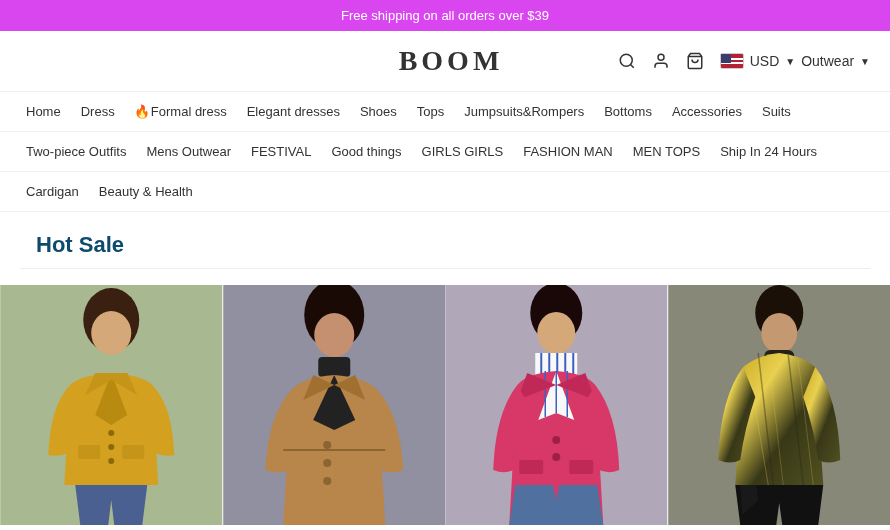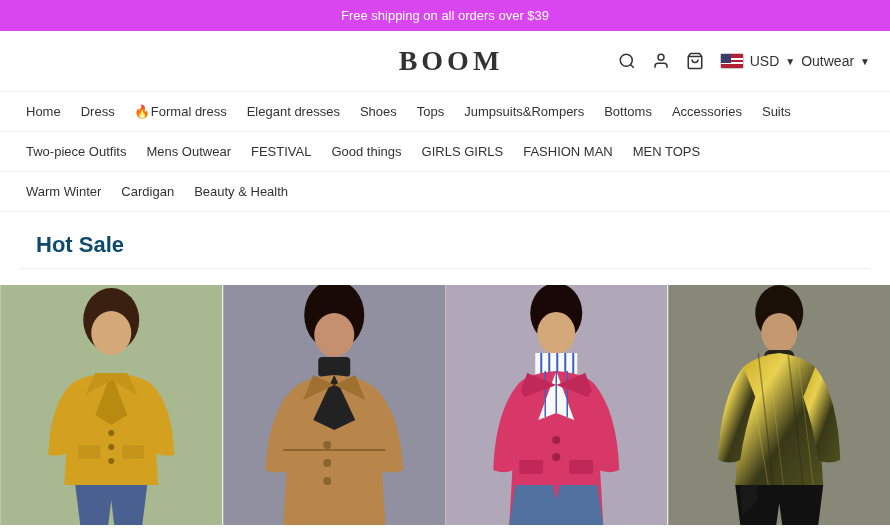--- a/index.html
+++ b/index.html
@@ -175,24 +175,24 @@
 </div>
 
 <div class="nav-row">
   <span class="nav-item">Two-piece Outfits</span>
   <span class="nav-item">Mens Outwear</span>
   <span class="nav-item">FESTIVAL</span>
   <span class="nav-item">Good things</span>
   <span class="nav-item">GIRLS GIRLS</span>
   <span class="nav-item">FASHION MAN</span>
   <span class="nav-item">MEN TOPS</span>
+  <span class="nav-item">Ship In 24 Hours</span>
 </div>
 
 <div class="nav-row">
-  <span class="nav-item">Warm Winter</span>
   <span class="nav-item">Cardigan</span>
   <span class="nav-item">Beauty &amp; Health</span>
 </div>
 
 <div class="section-title">Hot Sale</div>
 <div class="section-divider"></div>
 
 <div class="product-grid">
 
   <div class="product-card">

